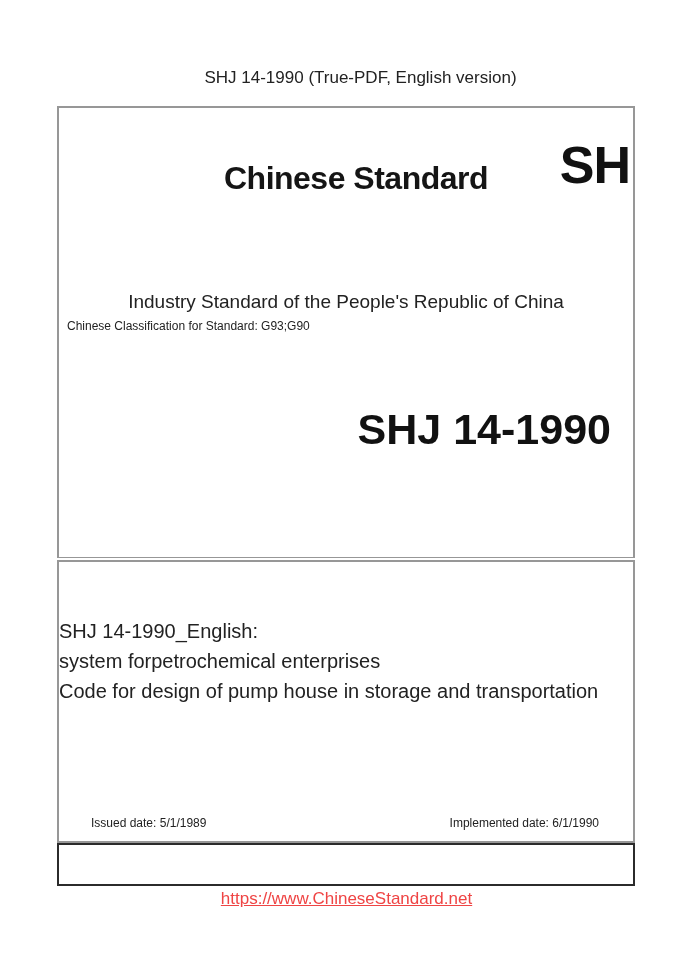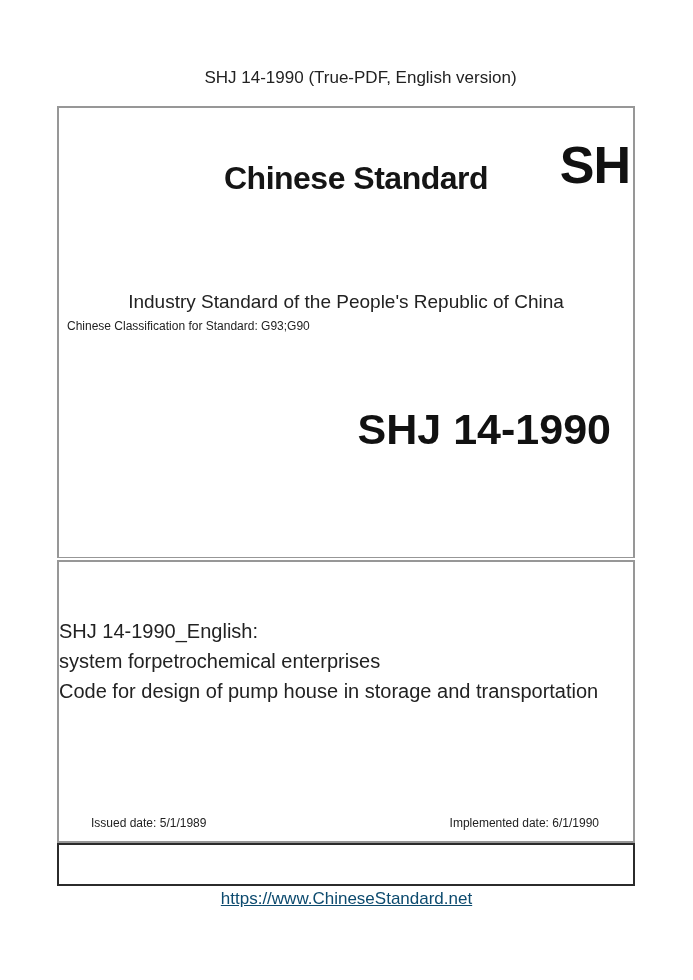--- a/index.html
+++ b/index.html
@@ -129,21 +129,21 @@
   }
   .footer-url-wrap {
     position: absolute;
     top: 889px;
     left: 0;
     right: 0;
     text-align: center;
   }
   .footer-url {
     font-size: 17px;
-    color: #0c4a6e;
+    color: #ef4444;
     text-decoration: underline;
     cursor: pointer;
     white-space: nowrap;
   }
 </style>
 </head>
 <body>
 
 <div class="page" style="--text-color: #222222; --box-border: #979797; --dark-box-border: #2b2b2b;">
 

